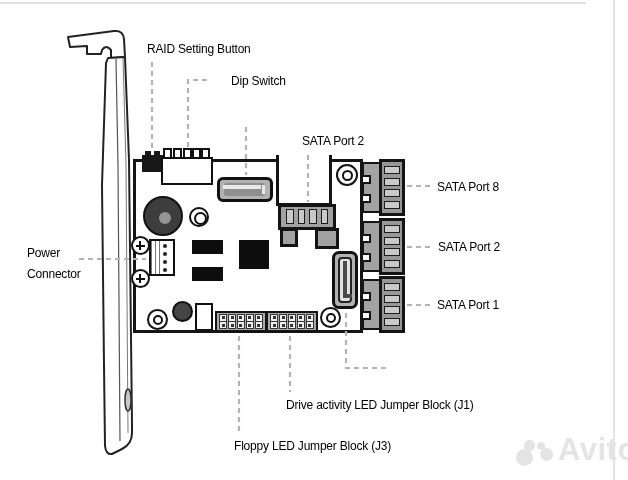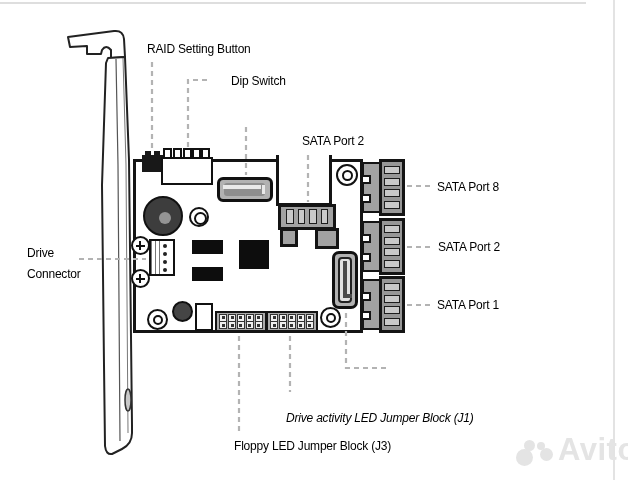--- a/index.html
+++ b/index.html
@@ -113,21 +113,21 @@
   .lbl { position:absolute; z-index:7; font-size:12px; color:#000000; letter-spacing:-0.2px;
          white-space:nowrap; line-height:20px; }
   .lbl-raid   { left:147px; top:39px; }
   .lbl-dip    { left:211px; top:71px;margin-left:20px; }
   .lbl-host   { left:242px; top:103px; }
   .lbl-sata2  { left:302px; top:131px; }
   .lbl-sata1  { left:437px; top:177px; }
   .lbl-sata0  { left:438px; top:237px; }
   .lbl-sata3  { left:437px; top:295px; }
   .lbl-sata4  { left:393px; top:359px; }
-  .lbl-j1     { left:286px; top:408px;font-style:italic; }
+  .lbl-j1     { left:286px; top:395px; }
   .lbl-j3     { left:234px; top:436px; }
   .lbl-floppy { left:27px;  top:243px; line-height:21px; }
 
   
   .watermark { position:absolute; left:516px; top:432px; z-index:8; display:flex; align-items:flex-start; }
   .wm-logo { position:relative; width:40px; height:40px; }
   .wm-logo i { position:absolute; border-radius:50%; background:#e4e4e4; }
   .wm-c1 { left:0;  top:17px; width:17px; height:17px; }
   .wm-c2 { left:8px;  top:8px;  width:11px; height:11px; }
   .wm-c3 { left:21px; top:10px; width:8px;  height:8px; }
@@ -290,21 +290,21 @@
 
   <div class="lbl lbl-raid">RAID Setting Button</div>
   <div class="lbl lbl-dip">Dip Switch</div>
   <div class="lbl lbl-sata2">SATA Port 2</div>
   <div class="lbl lbl-sata1">SATA Port 8</div>
   <div class="lbl lbl-sata0">SATA Port 2</div>
   <div class="lbl lbl-sata3">SATA Port 1</div>
   <div class="lbl lbl-j1">Drive activity LED Jumper Block (J1)</div>
   <div class="lbl lbl-j3">Floppy LED Jumper Block (J3)</div>
   <div class="lbl lbl-floppy">
-    <div>Drive</div>
+    <div>Power</div>
     <div>Connector</div>
   </div>
 
   <div class="watermark">
     <span class="wm-logo">
       <i class="wm-c1"></i>
         <i class="wm-c2"></i>
         <i class="wm-c3"></i>
         <i class="wm-c4"></i>
     </span>

